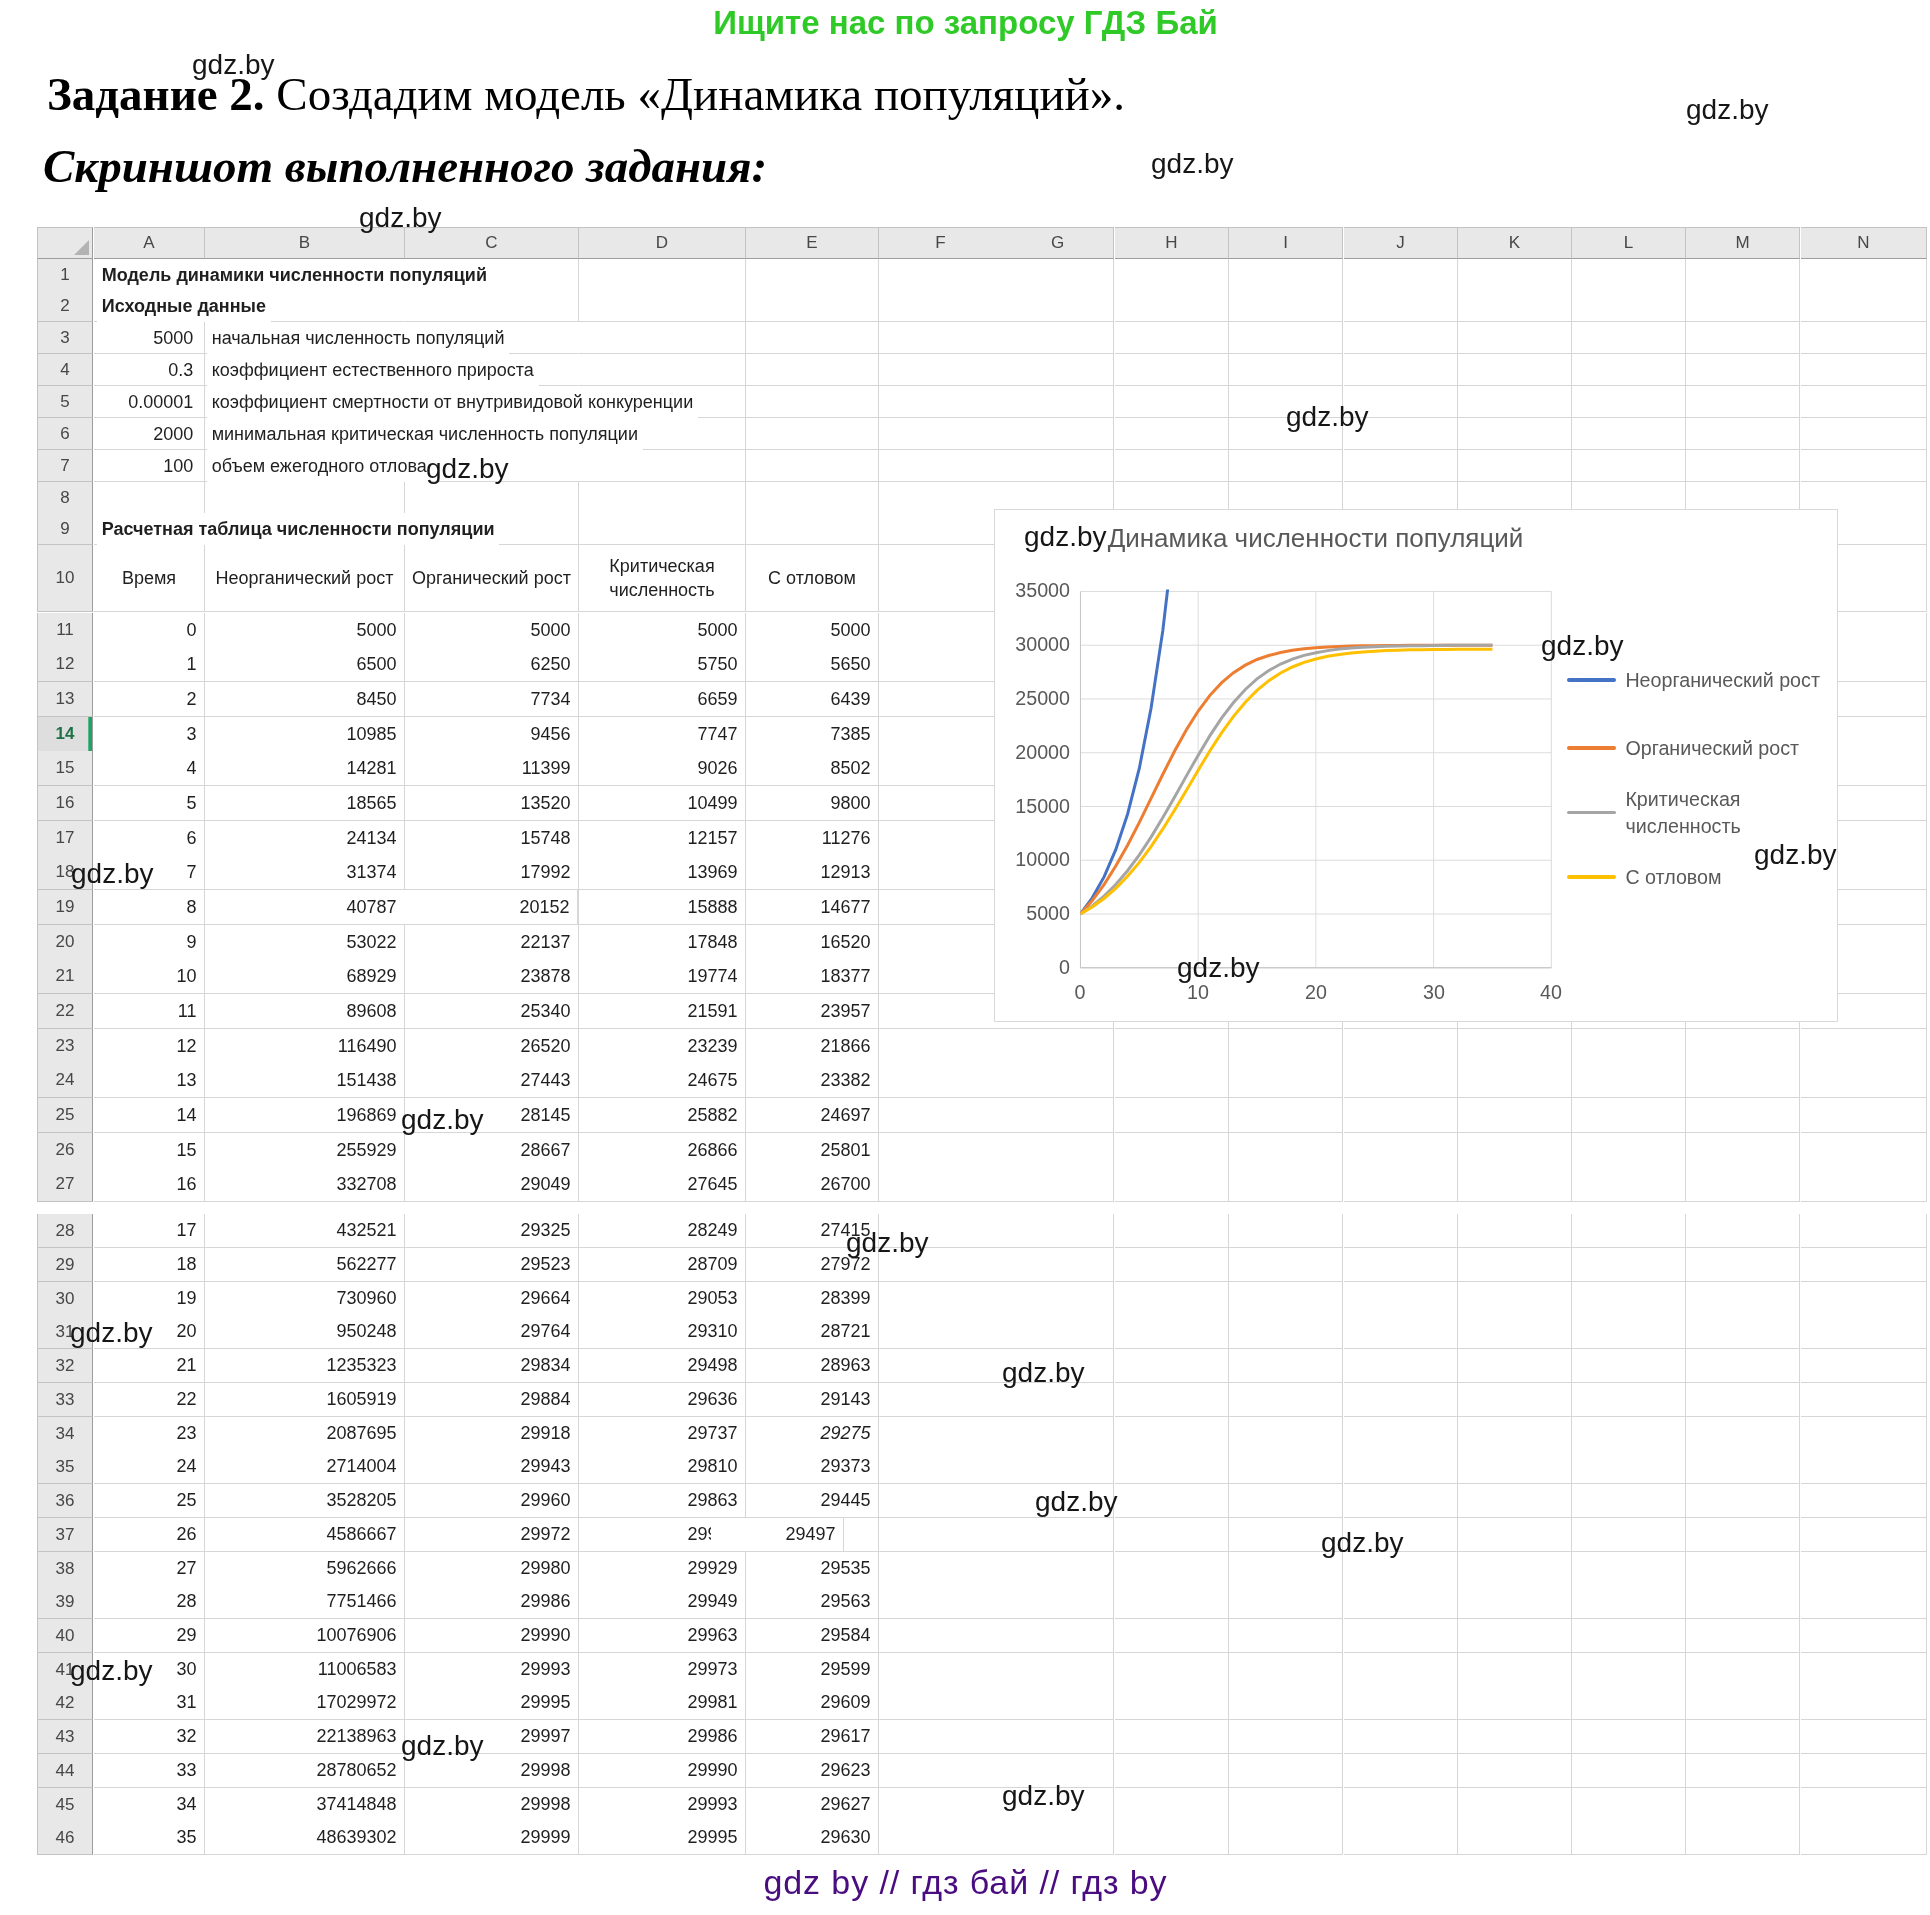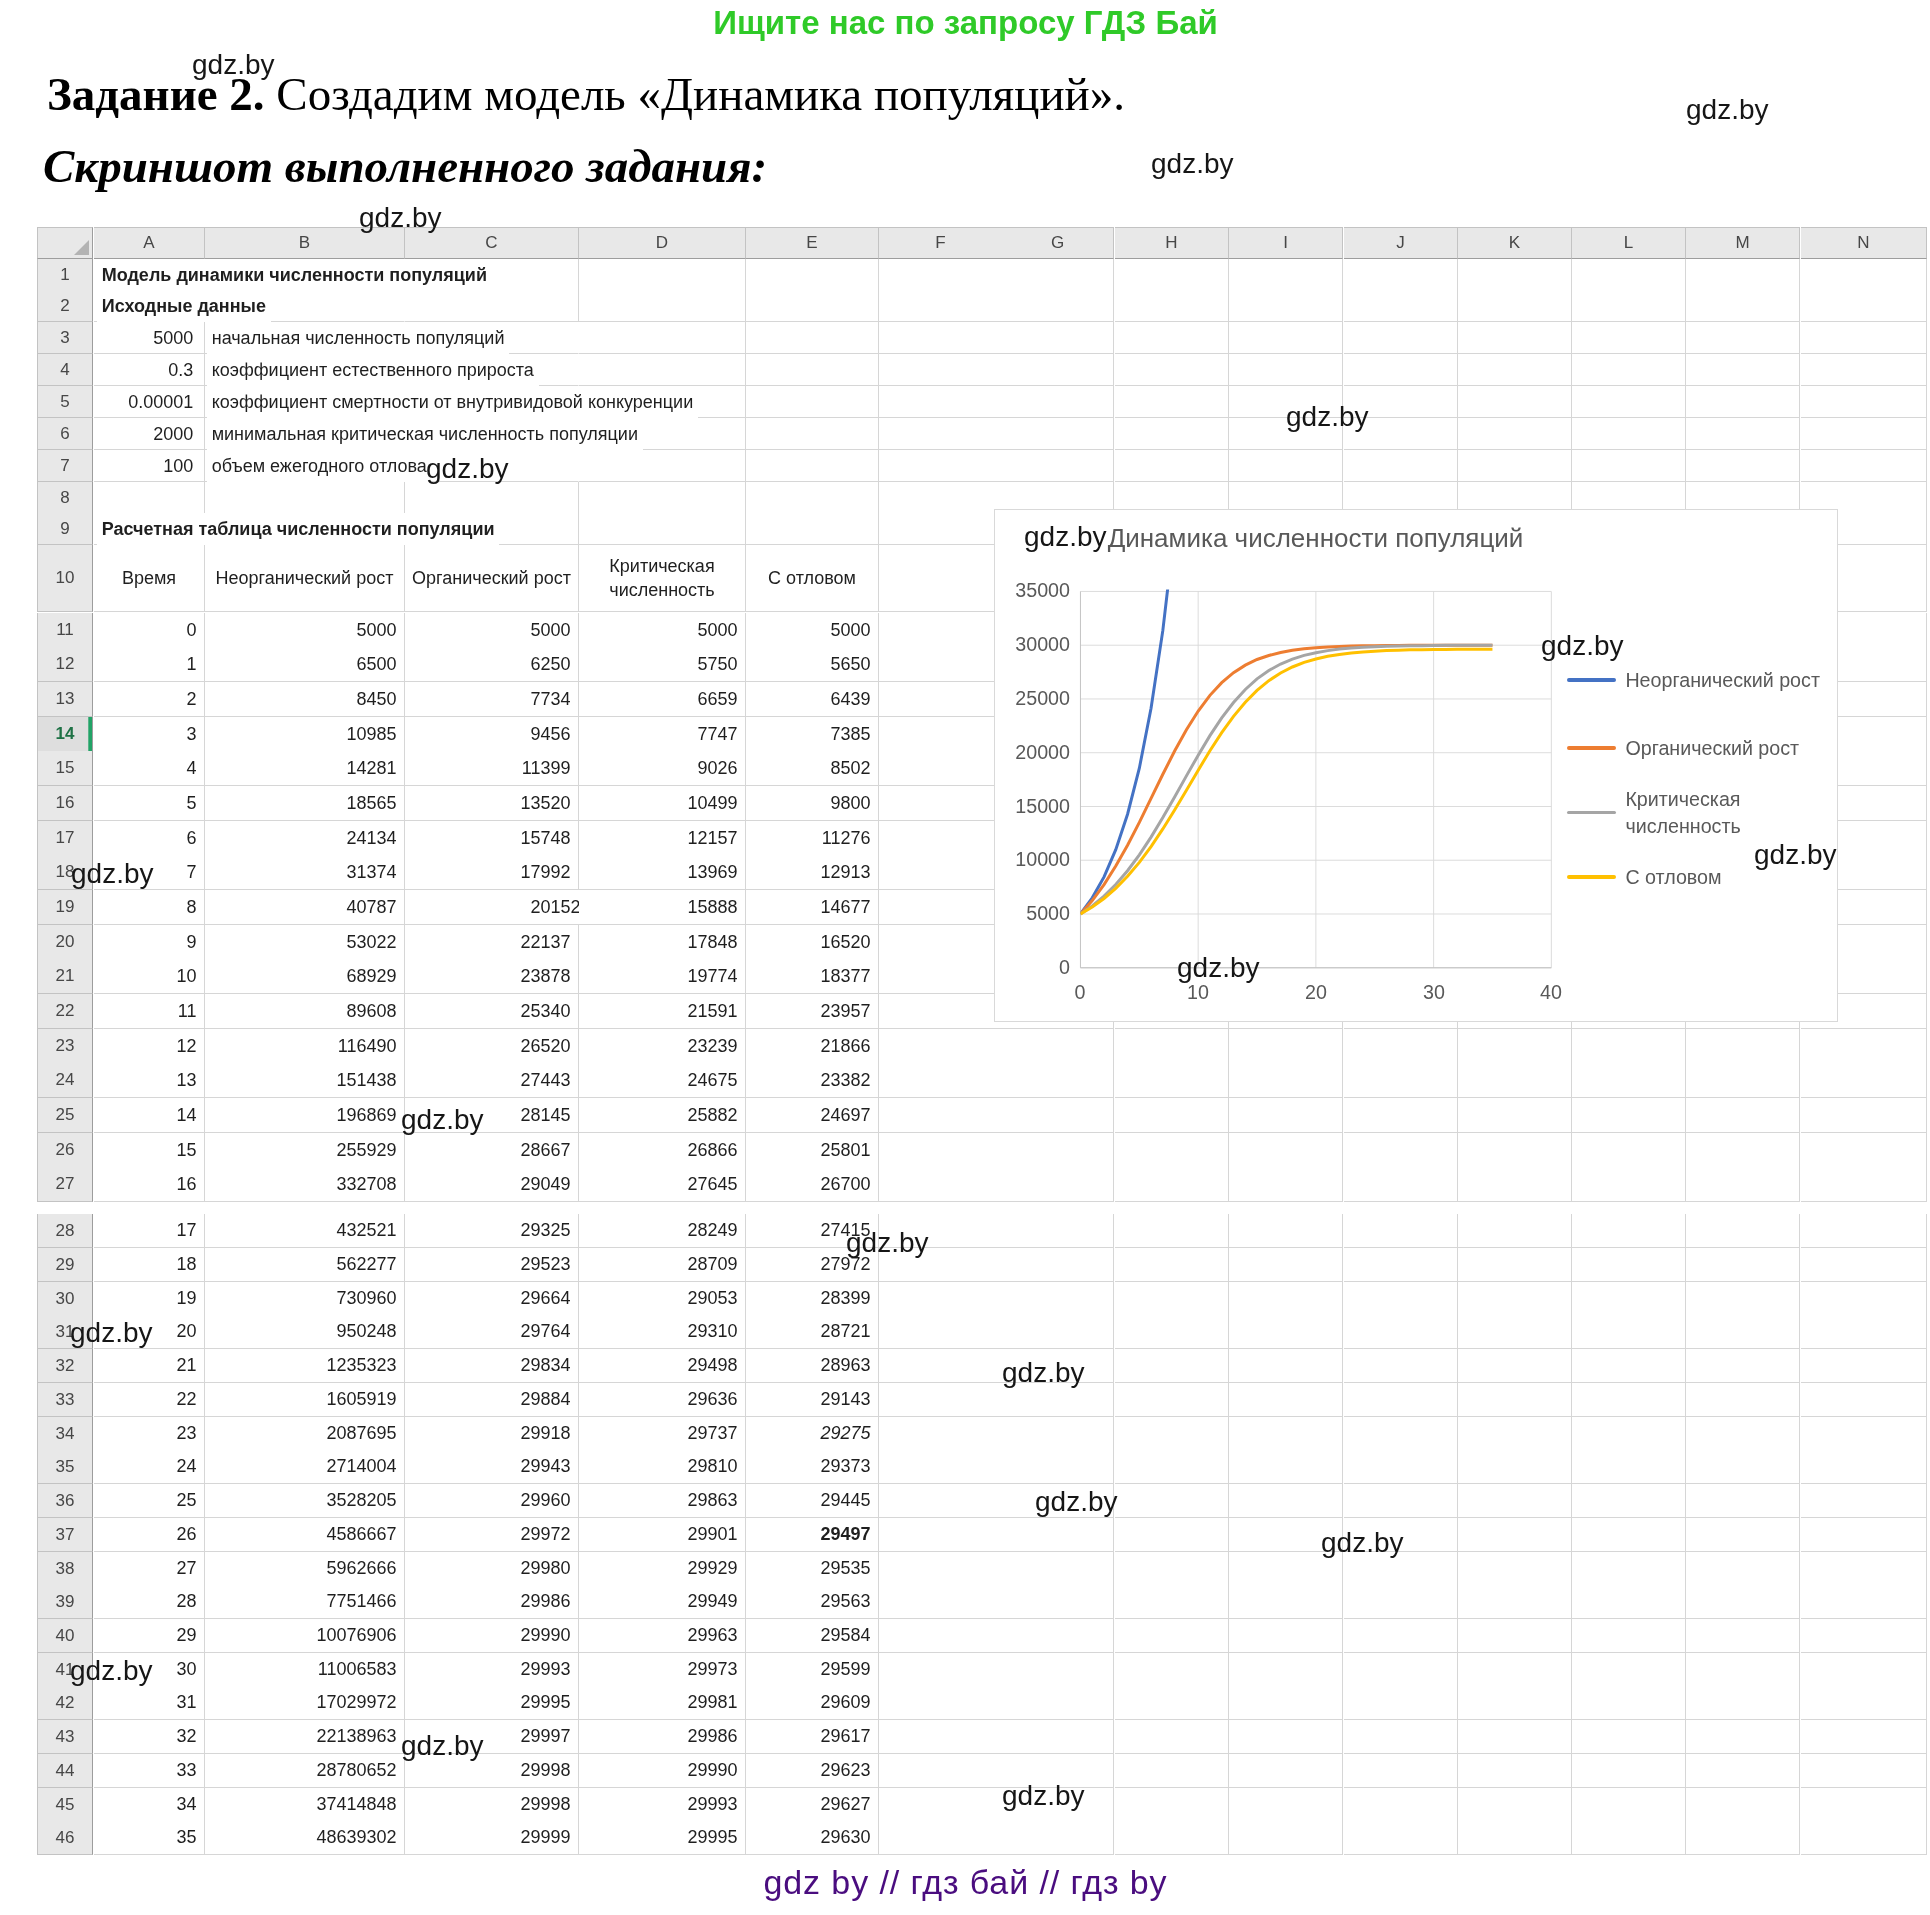--- a/index.html
+++ b/index.html
@@ -850,21 +850,21 @@
     <div class="cell num" style="left: 405px; top: 821px; width: 174px; height: 35px;">15748</div>
     <div class="cell num" style="left: 579px; top: 821px; width: 167px; height: 35px;">12157</div>
     <div class="cell num" style="left: 746px; top: 821px; width: 133px; height: 35px;">11276</div>
     <div class="cell num" style="left: 94px; top: 855px; width: 111px; height: 35px;">7</div>
     <div class="cell num" style="left: 205px; top: 855px; width: 200px; height: 35px;">31374</div>
     <div class="cell num" style="left: 405px; top: 855px; width: 174px; height: 35px;">17992</div>
     <div class="cell num" style="left: 579px; top: 855px; width: 167px; height: 35px;">13969</div>
     <div class="cell num" style="left: 746px; top: 855px; width: 133px; height: 35px;">12913</div>
     <div class="cell num" style="left: 94px; top: 890px; width: 111px; height: 35px;">8</div>
     <div class="cell num" style="left: 205px; top: 890px; width: 200px; height: 35px;">40787</div>
-    <div class="cell num" style="left: 415px; top: 890px; width: 174px; height: 35px; text-align: center;">20152</div>
+    <div class="cell num" style="left: 404px; top: 890px; width: 174px; height: 35px; text-align: center;">20152</div>
     <div class="cell num" style="left: 579px; top: 890px; width: 167px; height: 35px;">15888</div>
     <div class="cell num" style="left: 746px; top: 890px; width: 133px; height: 35px;">14677</div>
     <div class="cell num" style="left: 94px; top: 925px; width: 111px; height: 35px;">9</div>
     <div class="cell num" style="left: 205px; top: 925px; width: 200px; height: 35px;">53022</div>
     <div class="cell num" style="left: 405px; top: 925px; width: 174px; height: 35px;">22137</div>
     <div class="cell num" style="left: 579px; top: 925px; width: 167px; height: 35px;">17848</div>
     <div class="cell num" style="left: 746px; top: 925px; width: 133px; height: 35px;">16520</div>
     <div class="cell num" style="left: 94px; top: 959px; width: 111px; height: 35px;">10</div>
     <div class="cell num" style="left: 205px; top: 959px; width: 200px; height: 35px;">68929</div>
     <div class="cell num" style="left: 405px; top: 959px; width: 174px; height: 35px;">23878</div>
@@ -942,21 +942,21 @@
     <div class="cell num" style="left: 746px; top: 1450px; width: 133px; height: 34px;">29373</div>
     <div class="cell num" style="left: 94px; top: 1484px; width: 111px; height: 34px;">25</div>
     <div class="cell num" style="left: 205px; top: 1484px; width: 200px; height: 34px;">3528205</div>
     <div class="cell num" style="left: 405px; top: 1484px; width: 174px; height: 34px;">29960</div>
     <div class="cell num" style="left: 579px; top: 1484px; width: 167px; height: 34px;">29863</div>
     <div class="cell num" style="left: 746px; top: 1484px; width: 133px; height: 34px;">29445</div>
     <div class="cell num" style="left: 94px; top: 1518px; width: 111px; height: 34px;">26</div>
     <div class="cell num" style="left: 205px; top: 1518px; width: 200px; height: 34px;">4586667</div>
     <div class="cell num" style="left: 405px; top: 1518px; width: 174px; height: 34px;">29972</div>
     <div class="cell num" style="left: 579px; top: 1518px; width: 167px; height: 34px;">29901</div>
-    <div class="cell num" style="left: 746px; top: 1518px; width: 133px; height: 34px; font-weight: bold;">29497</div>
+    <div class="cell num" style="left: 711px; top: 1518px; width: 133px; height: 34px;">29497</div>
     <div class="cell num" style="left: 94px; top: 1552px; width: 111px; height: 34px;">27</div>
     <div class="cell num" style="left: 205px; top: 1552px; width: 200px; height: 34px;">5962666</div>
     <div class="cell num" style="left: 405px; top: 1552px; width: 174px; height: 34px;">29980</div>
     <div class="cell num" style="left: 579px; top: 1552px; width: 167px; height: 34px;">29929</div>
     <div class="cell num" style="left: 746px; top: 1552px; width: 133px; height: 34px;">29535</div>
     <div class="cell num" style="left: 94px; top: 1585px; width: 111px; height: 34px;">28</div>
     <div class="cell num" style="left: 205px; top: 1585px; width: 200px; height: 34px;">7751466</div>
     <div class="cell num" style="left: 405px; top: 1585px; width: 174px; height: 34px;">29986</div>
     <div class="cell num" style="left: 579px; top: 1585px; width: 167px; height: 34px;">29949</div>
     <div class="cell num" style="left: 746px; top: 1585px; width: 133px; height: 34px;">29563</div>

